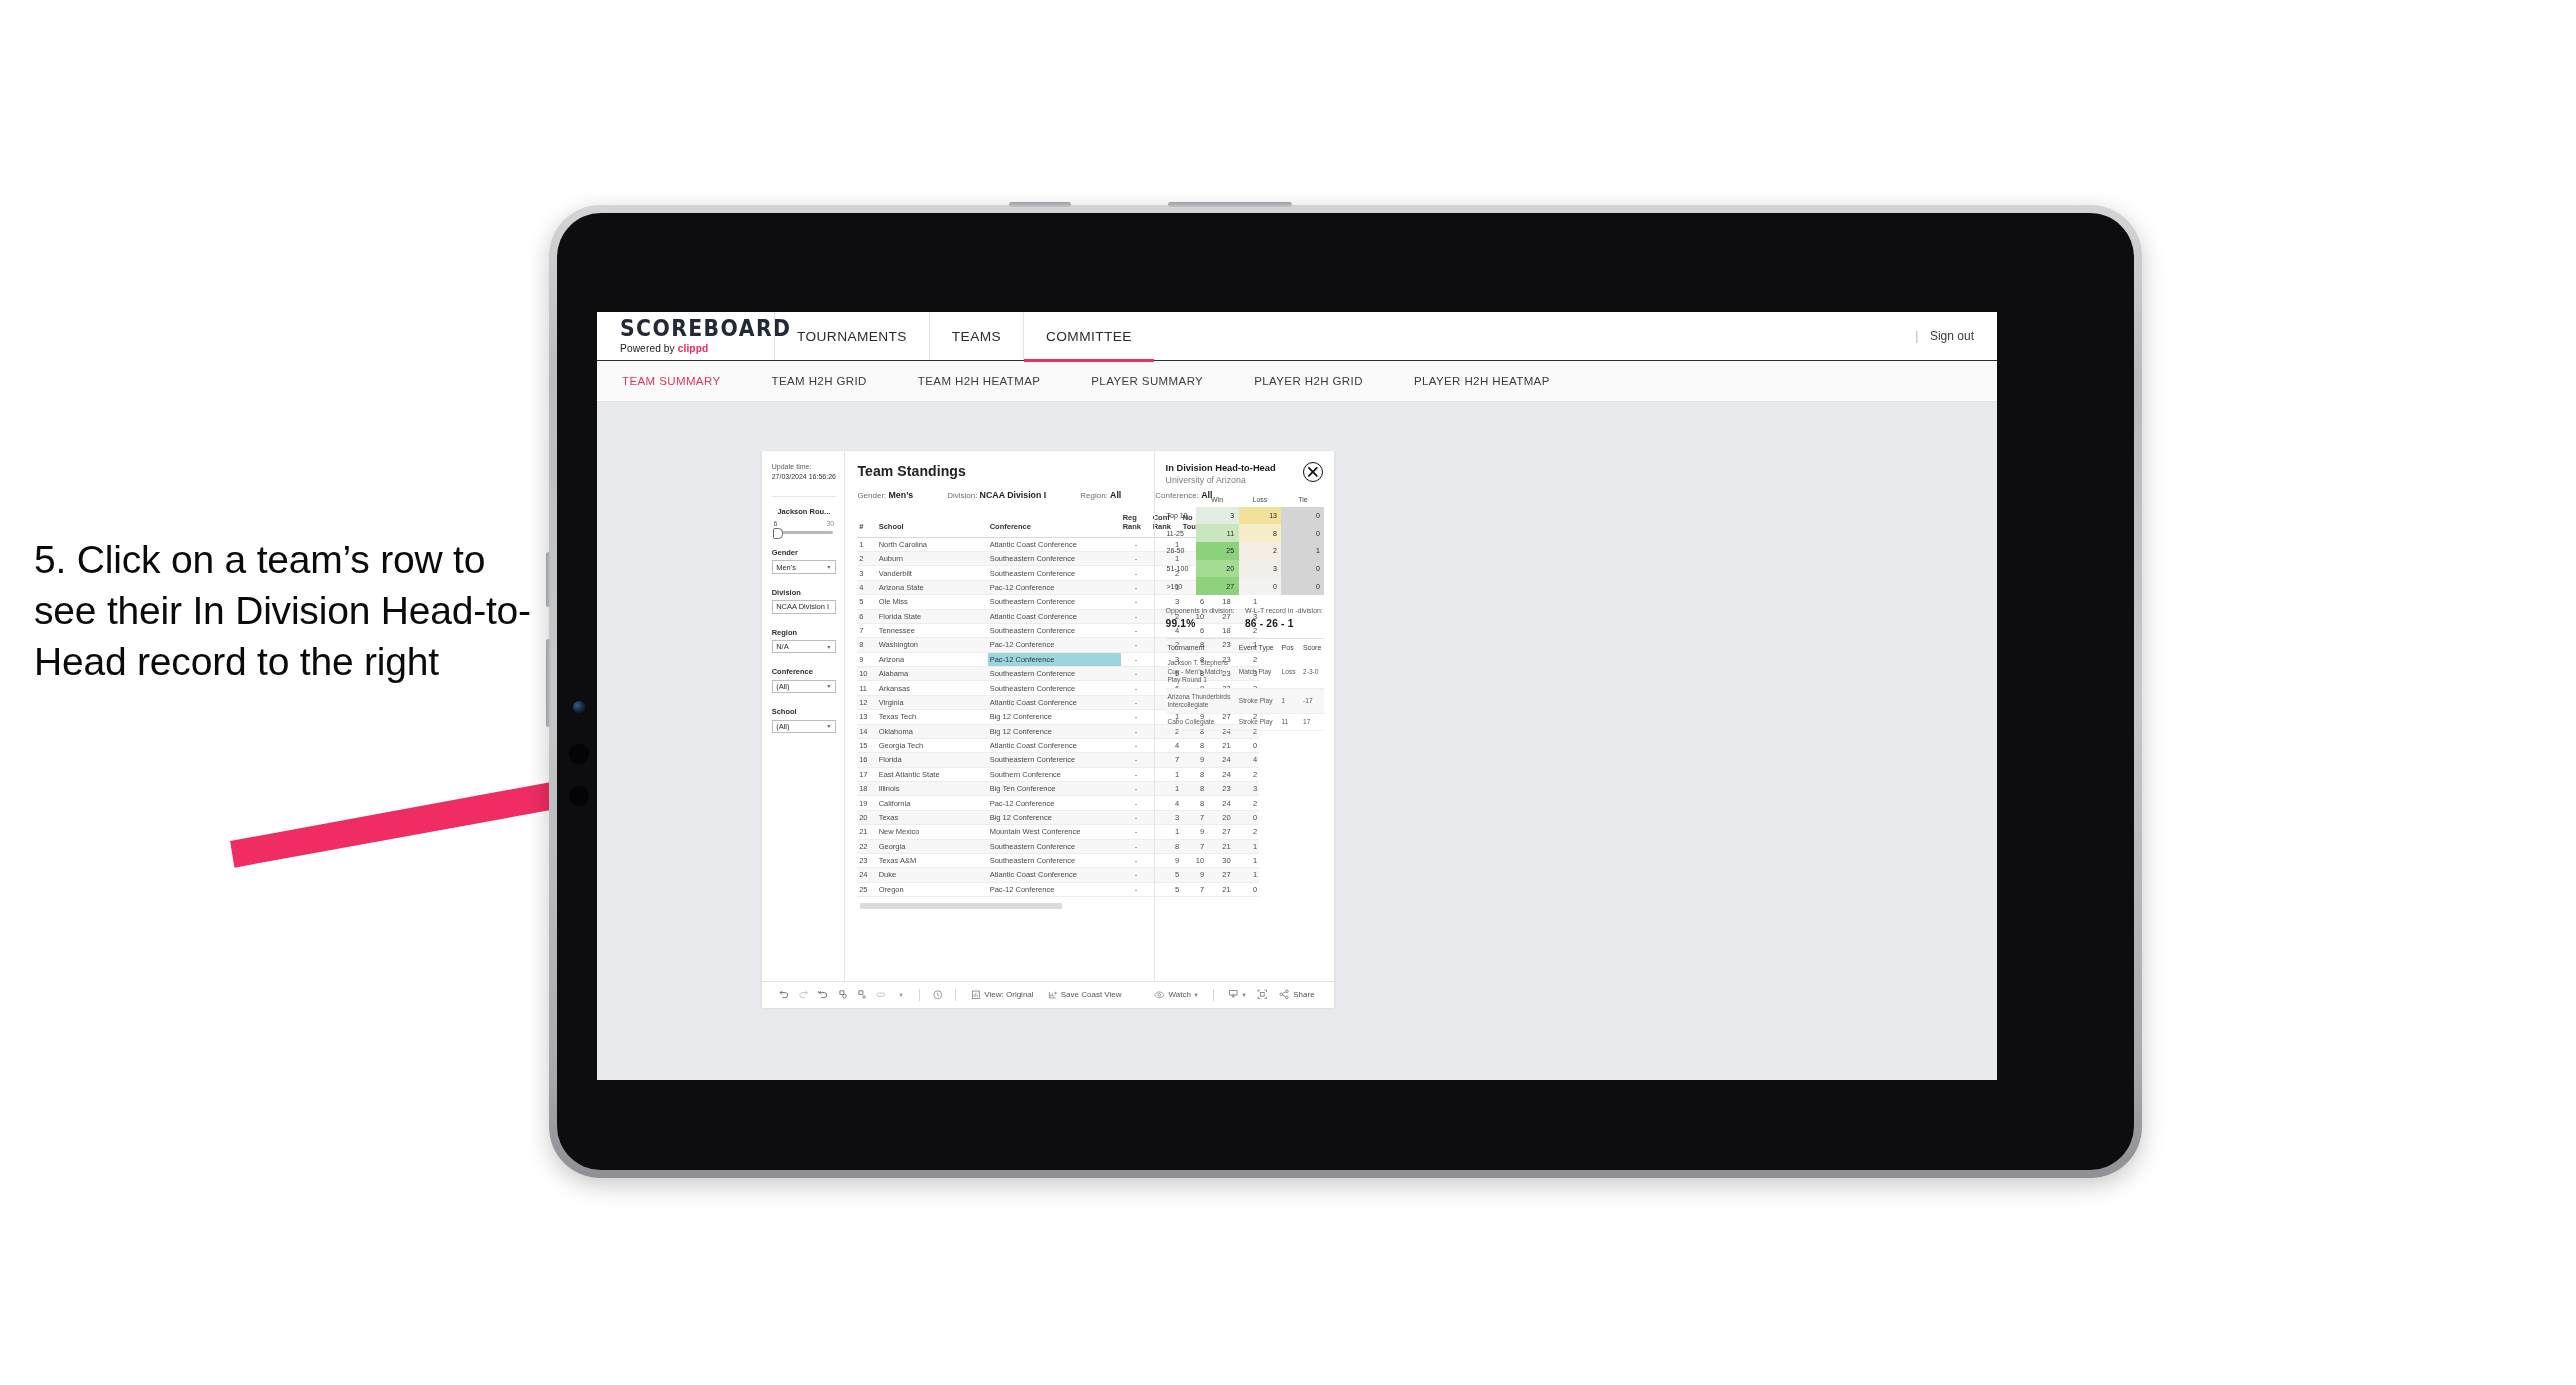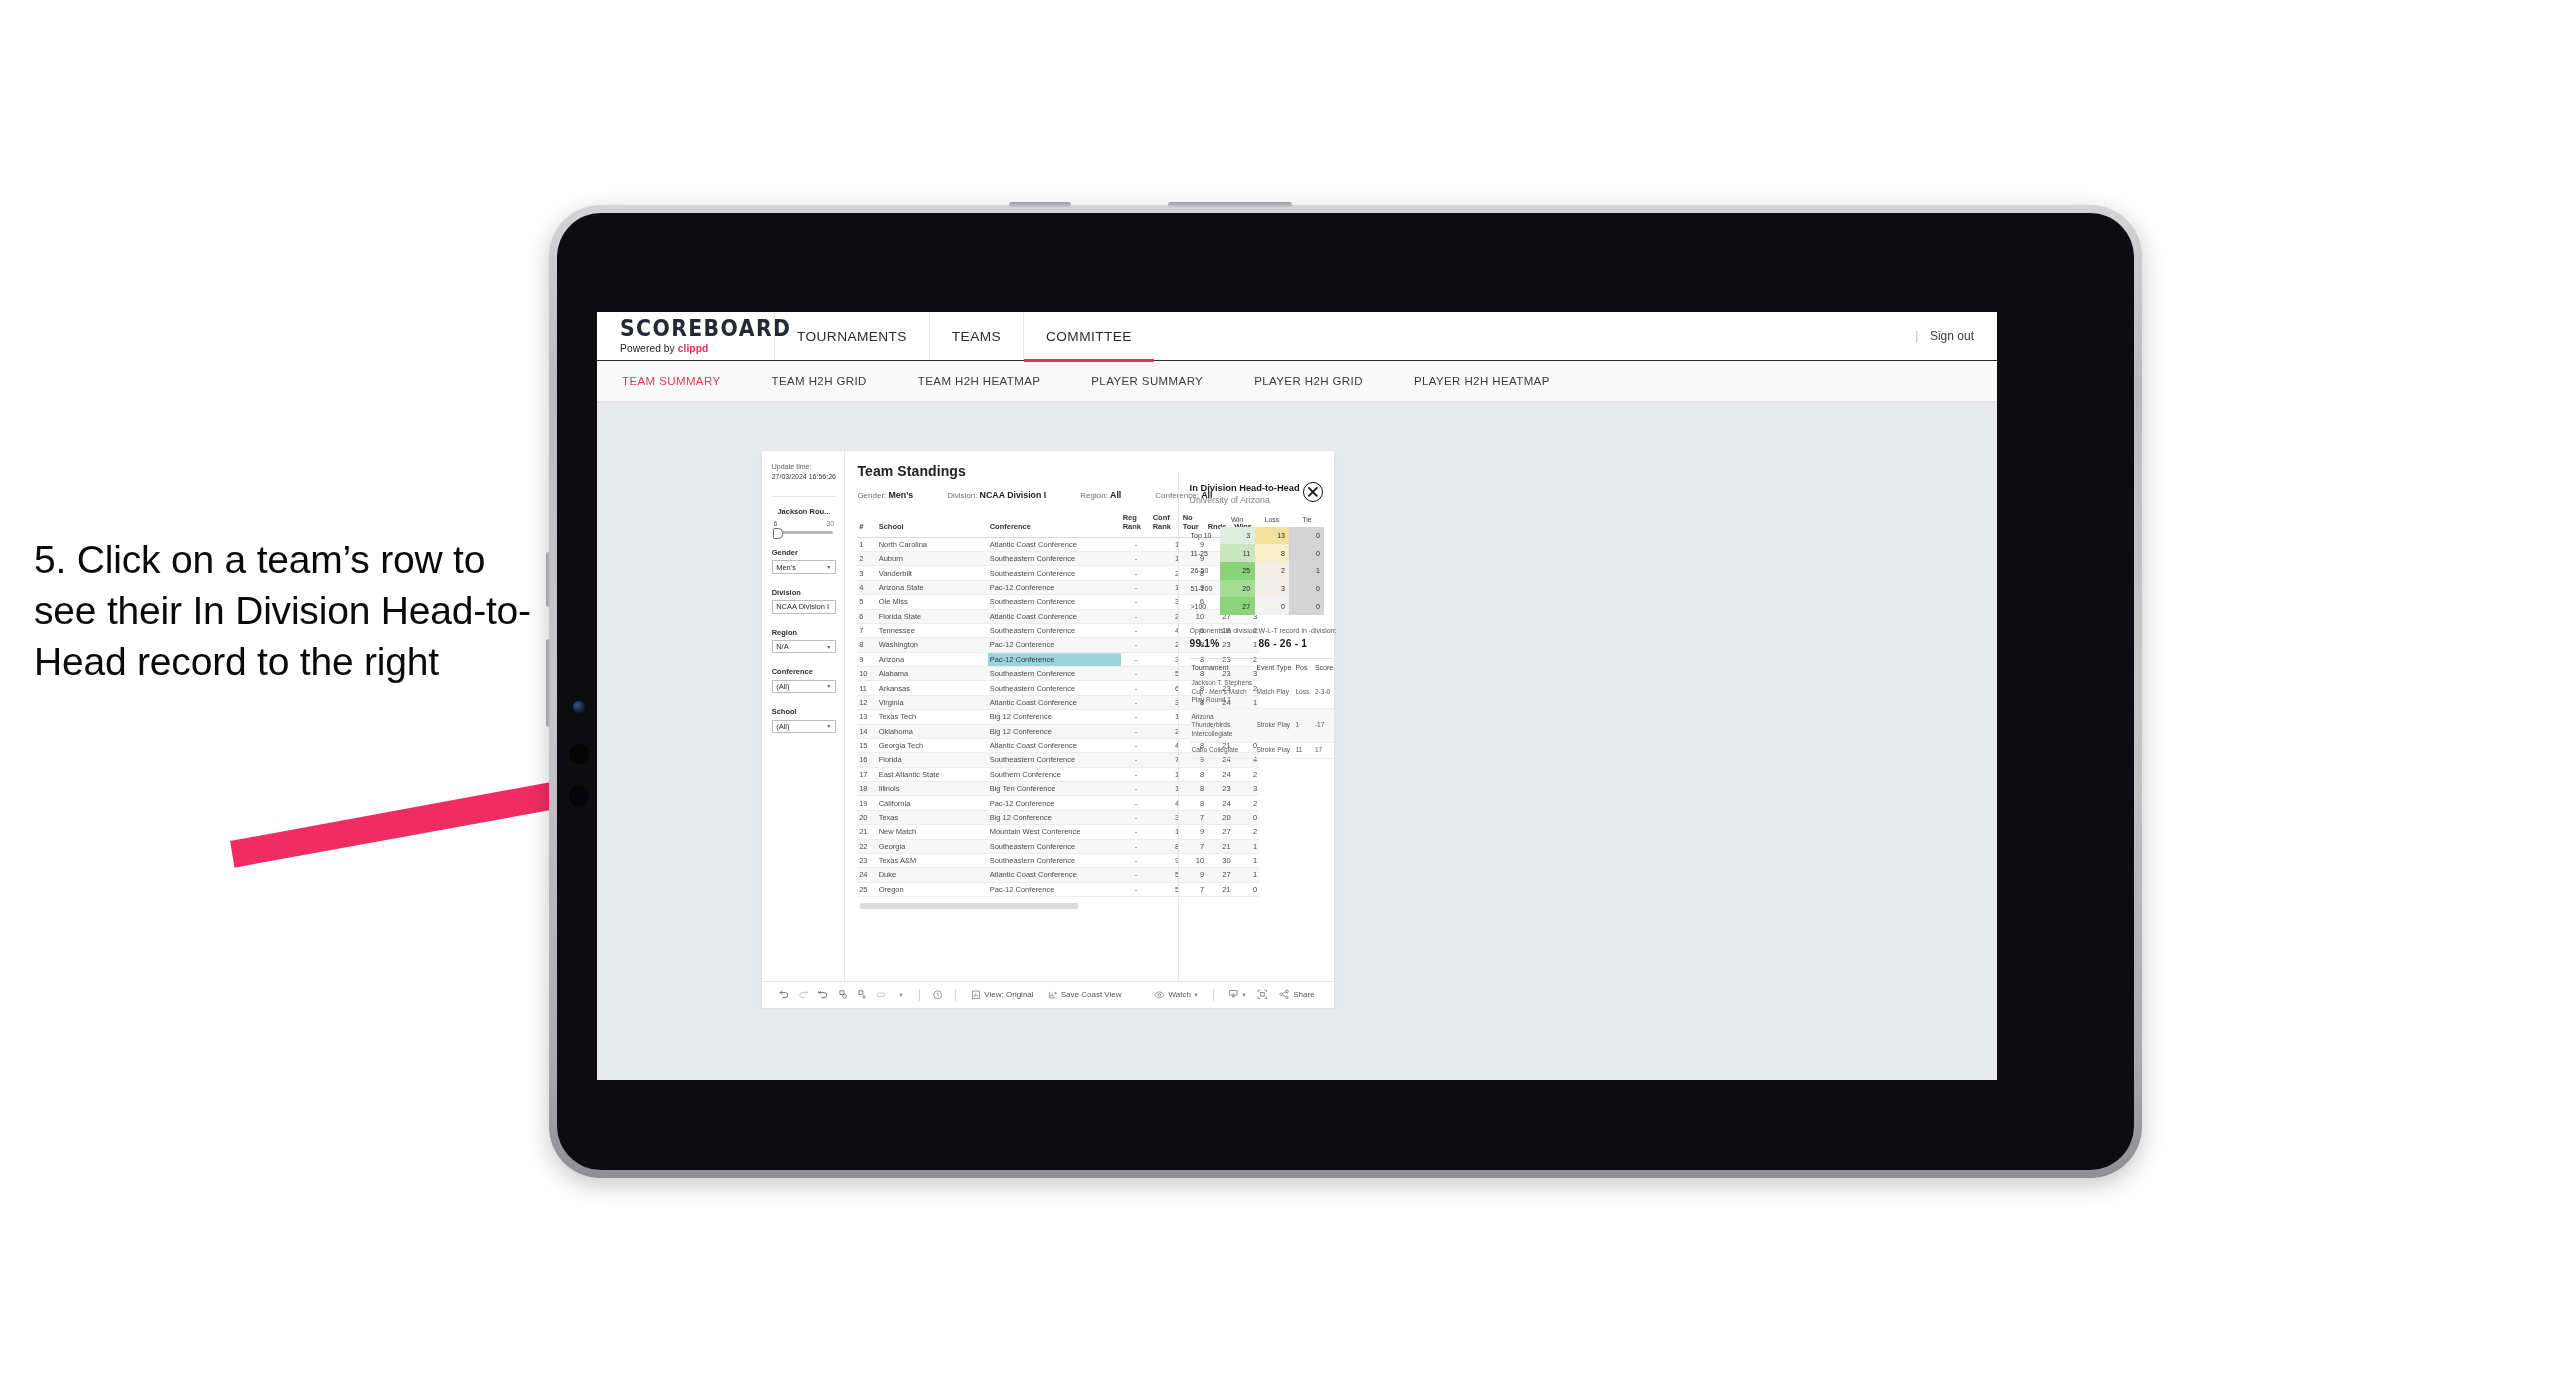--- a/index.html
+++ b/index.html
@@ -138,21 +138,21 @@
     font-size:7.5px; color:#4a4a4a; padding:2.2px 1.8px; border-bottom:0.9px solid #ededf0; white-space:nowrap;
     overflow:hidden; text-overflow:ellipsis;
   }
   table.standings tr.alt td { background:#f7f7f8; }
   td.num, th.num { text-align:right; padding-right:6.2px; }
   td.dash { text-align:center; color:#9a9a9a; }
   tr.selected td.confcell { background:#9ed4de; color:#1d3d43; }
   #hscroll { height:6.2px; background:#dcdcde; width:68%; margin:6.2px 0 0 2.7px; border-radius:0.9px; }
 
   
-  #h2h { width:156px; border-left:0.9px solid #e6e6e8; padding:10.6px 9.7px 0 10.6px; box-sizing:border-box; position:relative;margin-top:20px; }
+  #h2h { width:180px; border-left:0.9px solid #e6e6e8; padding:10.6px 9.7px 0 10.6px; box-sizing:border-box; position:relative; }
   #h2h-title { font-size:9.3px; font-weight:700; color:#1d1d1d; padding-right:23px; line-height:1.3; }
   #h2h-sub { font-size:8.8px; color:#7d7d7d; margin-top:0.9px; }
   #close-btn {
     position:absolute; right:10.6px; top:10.6px; width:18.6px; height:18.6px; border:1.8px solid #111; border-radius:50%;
     display:flex; align-items:center; justify-content:center; cursor:pointer;
   }
   #close-btn svg { display:block; }
 
   table.h2h { border-collapse:collapse; width:100%; margin-top:10.6px; table-layout:fixed; }
   table.h2h th { font-size:7px; color:#4a4a4a; font-weight:400; text-align:center; padding-bottom:3.5px; }
@@ -526,21 +526,21 @@
                           <td>Texas</td>
                           <td class="confcell">Big 12 Conference</td>
                           <td class="dash">-</td>
                           <td class="num">3</td>
                           <td class="num">7</td>
                           <td class="num">20</td>
                           <td class="num">0</td>
                         </tr>
                         <tr>
                           <td>21</td>
-                          <td>New Match</td>
+                          <td>New Mexico</td>
                           <td class="confcell">Mountain West Conference</td>
                           <td class="dash">-</td>
                           <td class="num">1</td>
                           <td class="num">9</td>
                           <td class="num">27</td>
                           <td class="num">2</td>
                         </tr>
                         <tr class="alt">
                           <td>22</td>
                           <td>Georgia</td>

